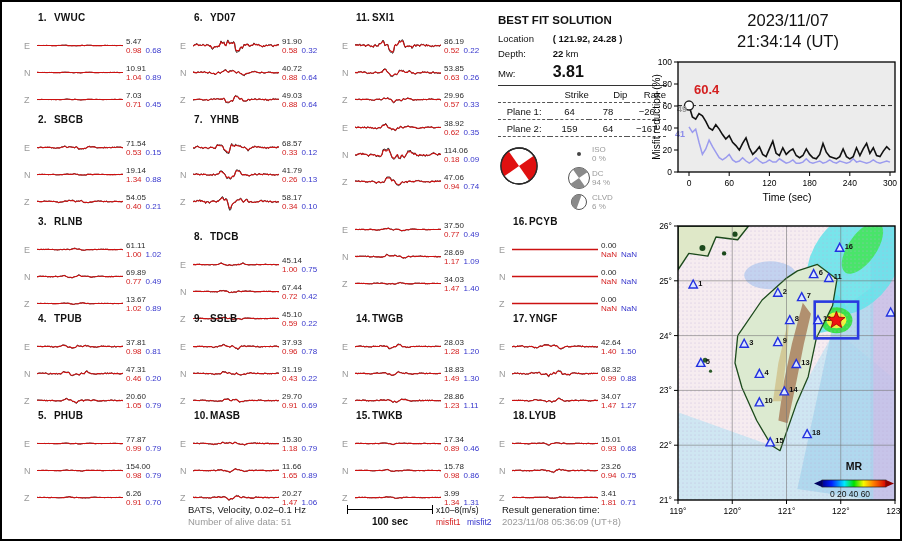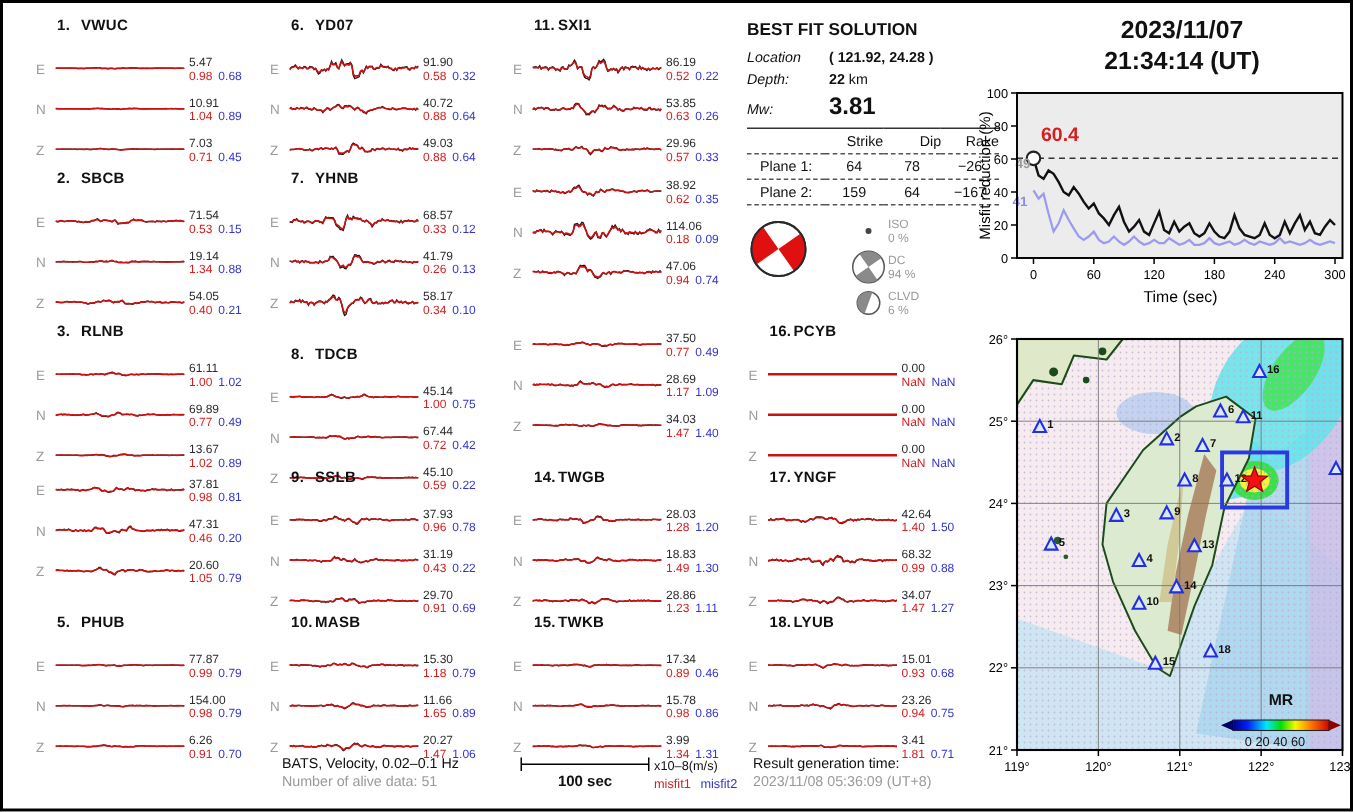--- a/index.html
+++ b/index.html
@@ -16,37 +16,37 @@
   .comp-label { width:13px; font-size:9px; color:#9a9a9a; text-align:left; }
   .trace { flex:0 0 86px; }
   .vals { margin-left:3px; font-size:8px; line-height:9px; white-space:nowrap; }
   .amp { color:#2b2b2b; }
   .m1 { color:#d42020; }
   .m2 { color:#3535cc; margin-left:4px; }
   
   #solution { position:absolute; left:496px; top:12px; width:176px; }
   .sol-head { font-size:11.5px; font-weight:bold; margin-bottom:7px; }
   .sol-row { font-size:9.5px; margin-bottom:4px; }
-  .sol-label { display:inline-block; width:52px;font-style:italic; }
+  .sol-label { display:inline-block; width:52px; }
   .sol-bold { font-weight:bold; }
   .mw-val { font-size:16px; font-weight:bold; }
   #mt-table { width:168px; border-collapse:collapse; font-size:9.5px; margin-top:2px; }
   #mt-table tr.hdr td { border-top:1px solid #333; border-bottom:1px dashed #555; }
   #mt-table td { padding:3px 0 2px 0; }
   #mt-table tr.pl td { border-bottom:1px dashed #555;text-align:center; }
   #mt-table td.c { text-align:right; width:34px; }
   #mt-table td.lbl { width:46px; }
   #mech { display:flex; margin-top:8px; align-items:flex-start; }
   #decomp { margin-left:26px; }
   .dec-row { display:flex; align-items:center; margin-bottom:3px; }
   .dec-ic { width:26px; display:flex; justify-content:center; }
   .dec-txt { font-size:8px; color:#9a9a9a; line-height:9px; }
   
   #datetime { position:absolute; left:676px; top:8px; width:220px; text-align:center;
-              font-size:16.5px; font-weight:bold; line-height:21px; }
+              font-size:16.5px; font-weight:normal; line-height:21px; }
   
   #misfit-wrap { position:absolute; left:648px; top:52px; }
   #map-wrap { position:absolute; left:648px; top:216px; }
   
   #footer-bats { position:absolute; left:186px; top:502px; font-size:9.5px; line-height:12px; }
   #footer-bats .g { color:#9a9a9a; }
   #scalebar { position:absolute; left:345px; top:503px; width:86px; text-align:center; }
   #scalebar .bar { position:relative; height:9px; border-left:1.2px solid #000; border-right:1.2px solid #000; }
   #scalebar .bar::after { content:""; position:absolute; left:0; right:0; top:4px; border-top:1.2px solid #000; }
   #scalebar .lab { font-size:10px; margin-top:2px; font-weight:bold;text-align:center; }
@@ -173,20 +173,23 @@
             <path d="M0.0 13.4L1.0 13.5L1.9 13.5L2.9 13.5L3.9 13.4L4.8 13.5L5.8 13.5L6.8 13.5L7.7 13.4L8.7 13.5L9.7 13.5L10.6 13.5L11.6 13.5L12.6 13.5L13.5 13.5L14.5 13.5L15.5 13.6L16.4 13.6L17.4 13.6L18.4 13.6L19.3 13.6L20.3 13.5L21.3 13.6L22.2 13.5L23.2 13.5L24.2 13.4L25.1 13.3L26.1 13.2L27.1 13.0L28.0 13.2L29.0 13.4L30.0 13.3L30.9 13.2L31.9 13.4L32.9 13.6L33.8 13.9L34.8 13.9L35.8 14.2L36.7 14.2L37.7 14.0L38.7 13.7L39.6 13.7L40.6 13.7L41.6 13.6L42.5 13.3L43.5 13.1L44.4 13.1L45.4 12.9L46.4 12.9L47.3 13.1L48.3 13.4L49.3 13.5L50.2 13.4L51.2 13.4L52.2 13.7L53.1 13.7L54.1 13.7L55.1 13.7L56.0 13.7L57.0 13.7L58.0 13.5L58.9 13.5L59.9 13.5L60.9 13.5L61.8 13.4L62.8 13.5L63.8 13.5L64.7 13.4L65.7 13.5L66.7 13.5L67.6 13.4L68.6 13.5L69.6 13.5L70.5 13.4L71.5 13.5L72.5 13.5L73.4 13.5L74.4 13.5L75.4 13.6L76.3 13.6L77.3 13.5L78.3 13.5L79.2 13.5L80.2 13.5L81.2 13.6L82.1 13.5L83.1 13.5L84.1 13.5L85.0 13.4L86.0 13.4" fill="none" stroke="#cc1111" stroke-width="1.1"></path>
           </svg>
           <div class="vals">
             <div class="amp">13.67</div>
             <div><span class="m1">1.02</span><span class="m2">0.89</span></div>
           </div>
         </div>
       </div>
 
   <div class="station" style="left: 22px; top: 311px;">
+    <div class="st-head">
+      <span class="st-num">4.</span><span class="st-name">TPUB</span>
+    </div>
   <div class="trace-row">
           <span class="comp-label">E</span>
           <svg class="trace" width="86" height="27">
             <path d="M0.0 13.2L1.0 13.5L1.9 13.4L2.9 13.5L3.9 13.3L4.8 13.7L5.8 13.7L6.8 13.5L7.7 13.2L8.7 13.2L9.7 13.5L10.6 13.2L11.6 13.4L12.6 13.4L13.5 13.8L14.5 13.3L15.5 14.1L16.4 14.3L17.4 13.8L18.4 13.4L19.3 13.9L20.3 14.0L21.3 13.6L22.2 13.4L23.2 13.3L24.2 12.9L25.1 12.2L26.1 12.0L27.1 12.1L28.0 12.3L29.0 12.4L30.0 13.6L30.9 14.3L31.9 14.2L32.9 13.9L33.8 14.5L34.8 15.1L35.8 15.2L36.7 14.9L37.7 14.7L38.7 14.4L39.6 13.2L40.6 12.0L41.6 12.8L42.5 13.2L43.5 12.9L44.4 13.1L45.4 13.7L46.4 13.3L47.3 12.6L48.3 12.2L49.3 13.1L50.2 12.6L51.2 12.9L52.2 13.0L53.1 14.1L54.1 13.7L55.1 13.7L56.0 13.6L57.0 14.2L58.0 13.9L58.9 14.1L59.9 14.4L60.9 13.8L61.8 13.8L62.8 13.6L63.8 13.3L64.7 12.9L65.7 13.4L66.7 13.0L67.6 13.5L68.6 13.4L69.6 13.6L70.5 13.3L71.5 13.3L72.5 13.3L73.4 13.5L74.4 14.1L75.4 13.8L76.3 13.9L77.3 13.1L78.3 13.9L79.2 14.0L80.2 13.5L81.2 13.4L82.1 13.6L83.1 13.5L84.1 13.7L85.0 13.2L86.0 13.4" fill="none" stroke="#151515" stroke-width="0.9"></path>
             <path d="M0.0 13.3L1.0 13.5L1.9 13.4L2.9 13.5L3.9 13.3L4.8 13.6L5.8 13.6L6.8 13.5L7.7 13.3L8.7 13.4L9.7 13.5L10.6 13.3L11.6 13.4L12.6 13.4L13.5 13.7L14.5 13.5L15.5 13.9L16.4 14.1L17.4 13.8L18.4 13.5L19.3 13.8L20.3 13.9L21.3 13.6L22.2 13.4L23.2 13.3L24.2 13.0L25.1 12.4L26.1 12.1L27.1 12.3L28.0 12.6L29.0 12.7L30.0 13.5L30.9 14.2L31.9 14.2L32.9 13.9L33.8 14.3L34.8 14.9L35.8 14.9L36.7 14.6L37.7 14.5L38.7 14.3L39.6 13.3L40.6 12.4L41.6 12.9L42.5 13.3L43.5 13.1L44.4 13.2L45.4 13.7L46.4 13.3L47.3 12.7L48.3 12.4L49.3 13.0L50.2 12.9L51.2 13.0L52.2 13.2L53.1 13.9L54.1 13.7L55.1 13.6L56.0 13.7L57.0 14.1L58.0 13.9L58.9 14.0L59.9 14.2L60.9 13.8L61.8 13.6L62.8 13.5L63.8 13.3L64.7 13.1L65.7 13.4L66.7 13.1L67.6 13.4L68.6 13.4L69.6 13.5L70.5 13.4L71.5 13.4L72.5 13.4L73.4 13.5L74.4 13.8L75.4 13.7L76.3 13.7L77.3 13.3L78.3 13.7L79.2 13.8L80.2 13.5L81.2 13.5L82.1 13.6L83.1 13.5L84.1 13.6L85.0 13.3L86.0 13.4" fill="none" stroke="#cc1111" stroke-width="1.1"></path>
           </svg>
           <div class="vals">
             <div class="amp">37.81</div>
             <div><span class="m1">0.98</span><span class="m2">0.81</span></div>
           </div>

